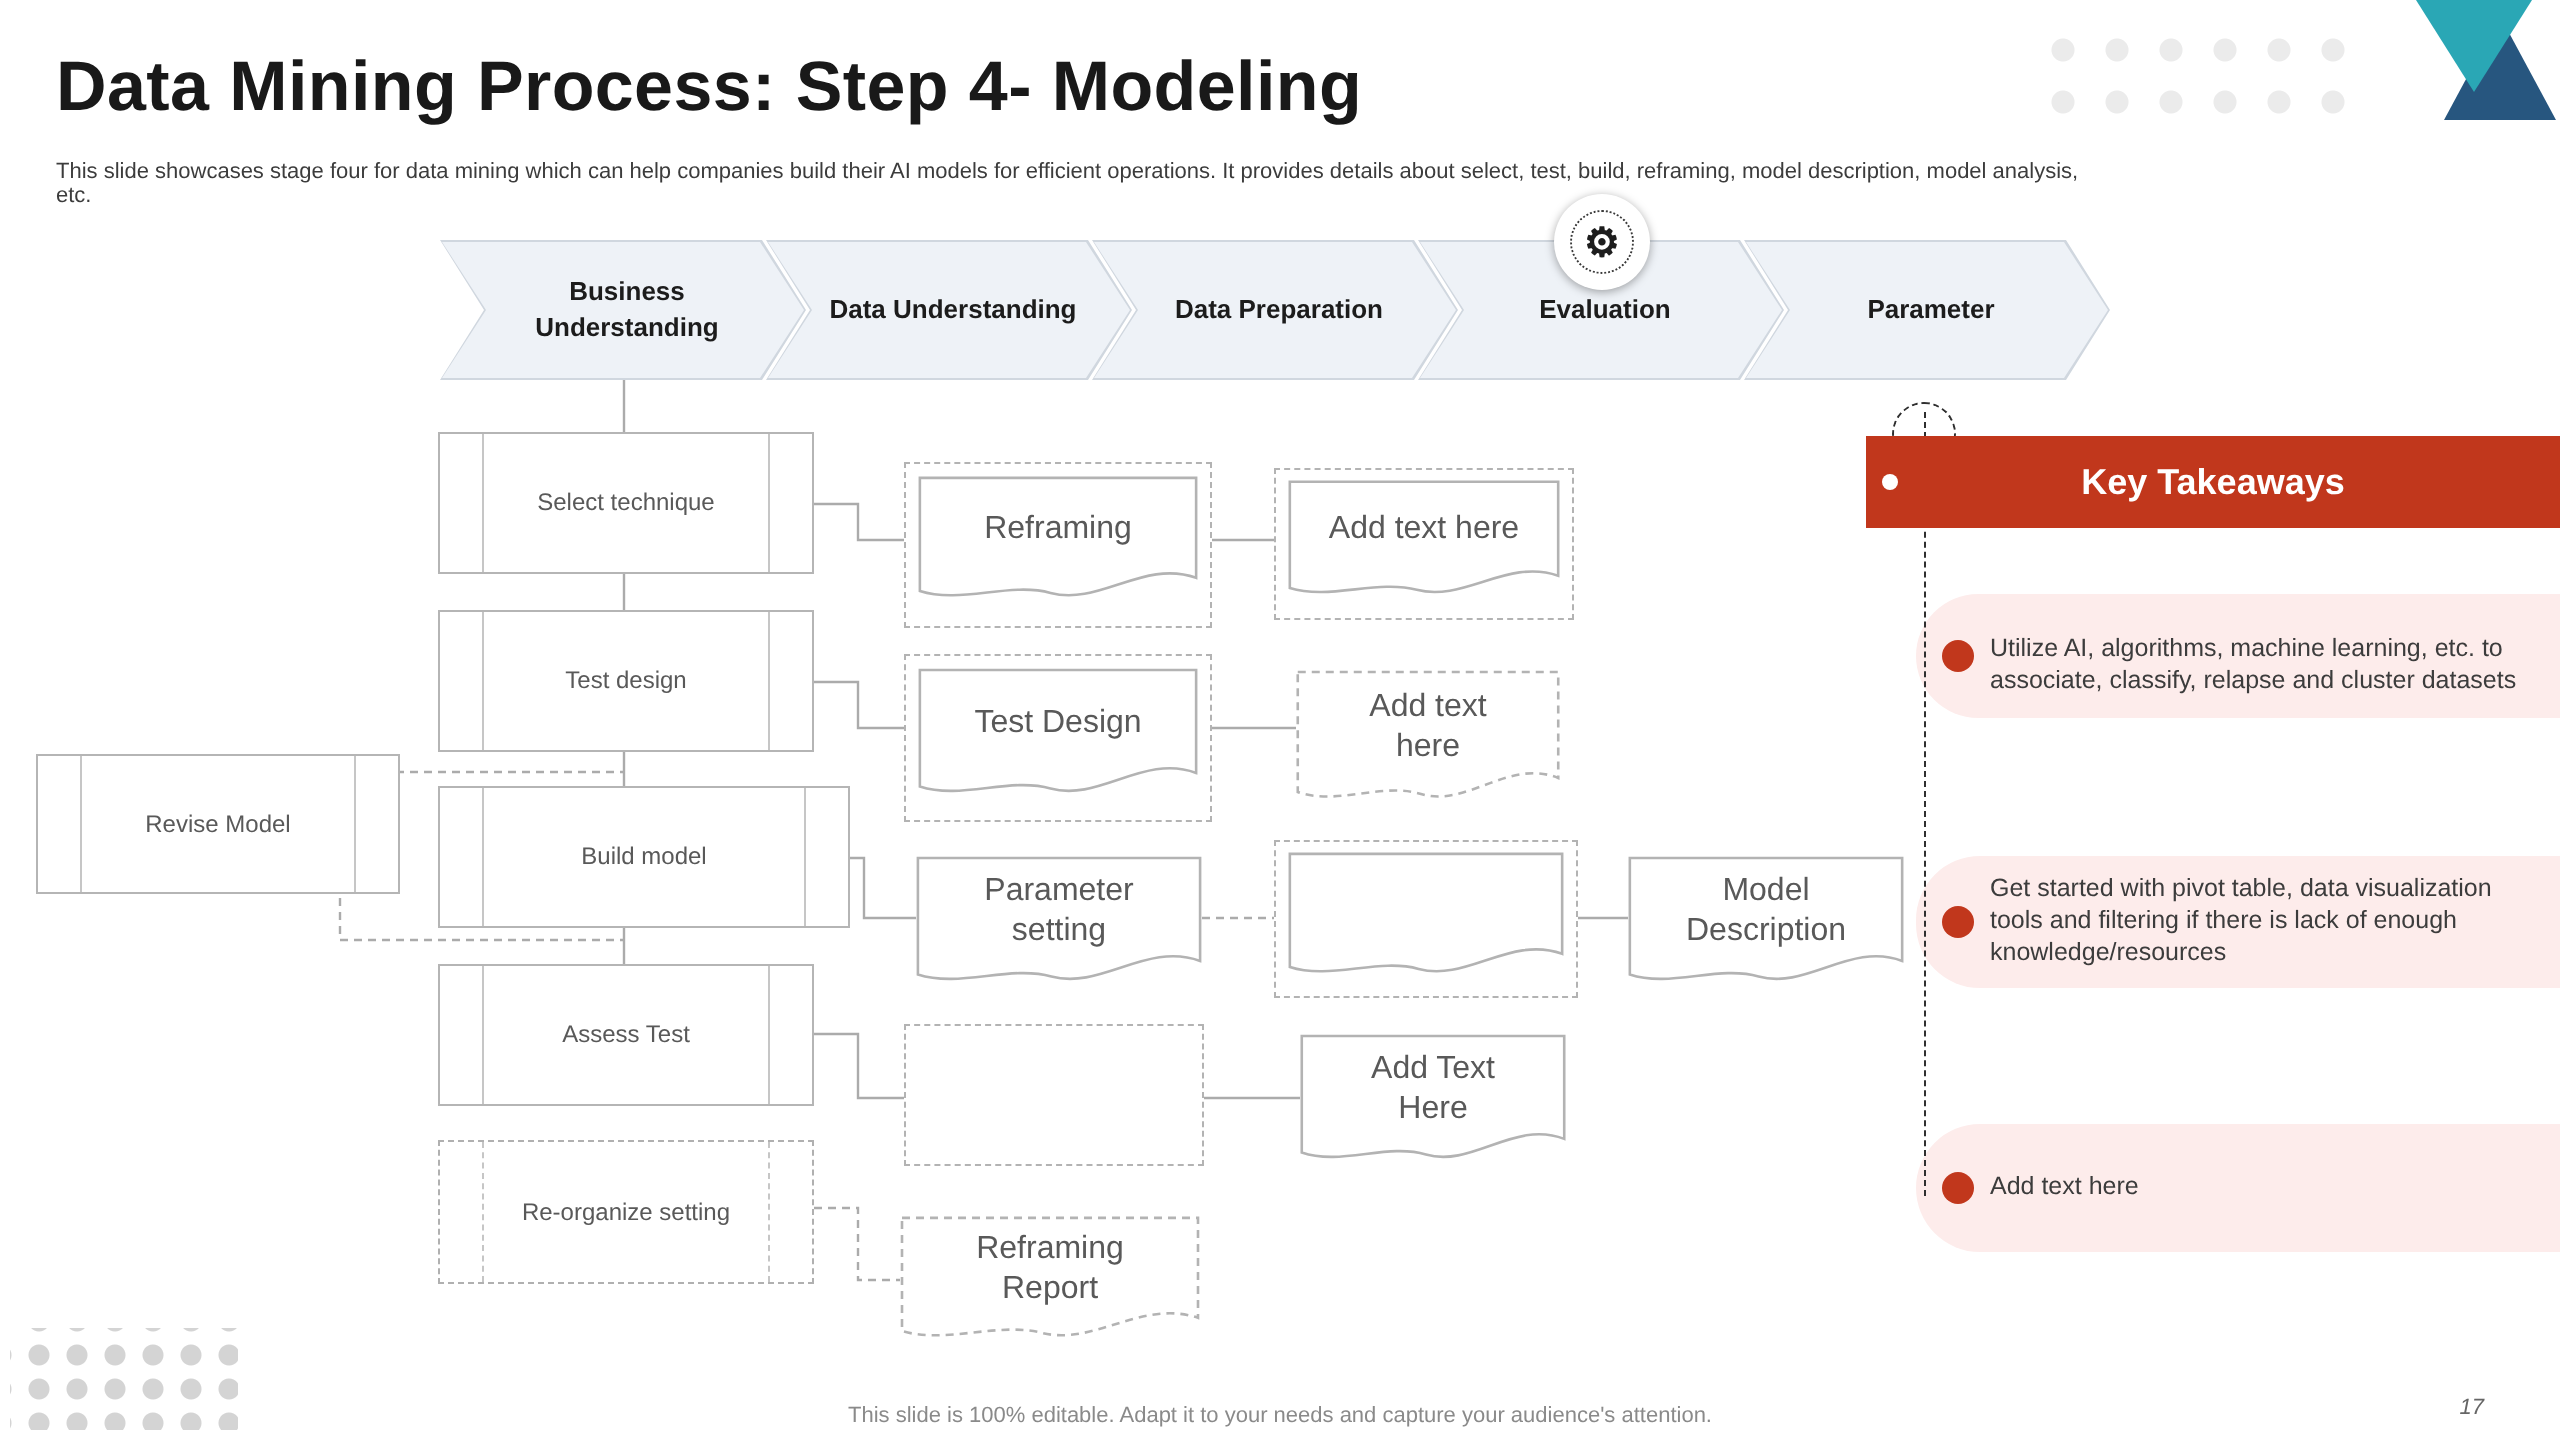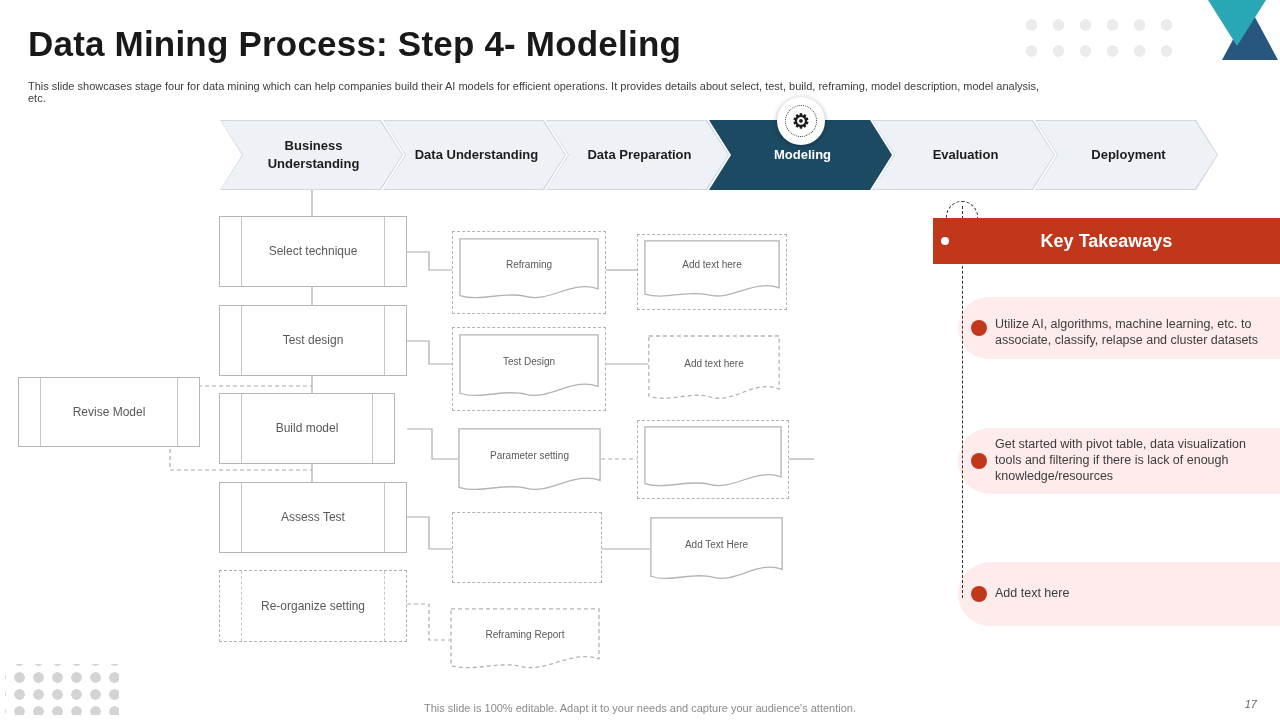--- a/index.html
+++ b/index.html
@@ -31,42 +31,42 @@
   
   .pbox { position:absolute; background:#fff; border:1px solid #b5b5b5; display:flex; align-items:center; justify-content:center; text-align:center; font-size:12px; color:#595959; line-height:1.25; z-index:1; padding:0 28px; }
   .pbox::before { content:""; position:absolute; top:0; bottom:0; left:21px; border-left:1px solid #c6c6c6; }
   .pbox::after  { content:""; position:absolute; top:0; bottom:0; right:21px; border-left:1px solid #c6c6c6; }
   .pbox.dashed { border-style:dashed; border-color:#b0b0b0; }
   .pbox.dashed::before, .pbox.dashed::after { border-left-style:dashed; }
 
   
   .doc { position:absolute; z-index:1; }
   .doc svg { position:absolute; inset:0; width:100%; height:100%; overflow:visible; }
-  .doc .doc-label { position:absolute; left:4px; right:4px; top:0; bottom:12px; display:flex; align-items:center; justify-content:center; text-align:center; font-size:10px; color:#595959; line-height:1.25; }
+  .doc .doc-label { position:absolute; left:4px; right:4px; top:0; bottom:12px; display:flex; align-items:center; justify-content:center; text-align:center; font-size:16px; color:#595959; line-height:1.25; }
   .dpath { fill:#fff; stroke:#b3b3b3; stroke-width:1.3; vector-effect:non-scaling-stroke; }
   .doc.dashedline .dpath { stroke-dasharray:4,3; fill:#fff; }
   .dashwrap { position:absolute; border:1px dashed #b3b3b3; z-index:0; }
 
   
   .kt-banner { position:absolute; left:933px; top:218px; width:347px; height:46px; background:#c1371c; display:flex; align-items:center; justify-content:center; color:#fff; font-weight:bold; font-size:18px; z-index:3; }
   .kt-banner-dot { position:absolute; left:941px; top:237px; width:8px; height:8px; border-radius:50%; background:#fff; z-index:4; }
   .kt-loop { position:absolute; left:946px; top:201px; width:32px; height:32px; border:1.5px dashed #2f2f2f; border-radius:50%; z-index:1; }
   .kt-vline { position:absolute; left:962px; top:206px; height:392px; width:0; border-left:1.5px dashed #2f2f2f; z-index:2; }
   .kt-row { position:absolute; left:958px; width:322px; background:#fdeceb; border-radius:32px 0 0 32px; z-index:1; }
   .kt-dot { position:absolute; left:971px; width:16px; height:16px; border-radius:50%; background:#c1371c; z-index:3; }
   .kt-text { position:absolute; left:995px; width:276px; font-size:12.5px; color:#3c3c3c; line-height:1.26; display:flex; align-items:center; z-index:3; }
 
   
   .dots-tr { position:absolute; left:1013px; top:5px; width:160px; height:52px; background-image:radial-gradient(circle, #ebebeb 5.5px, transparent 6px); background-size:27px 26px; background-position:5px 7px; background-repeat:repeat; }
   .dots-bl { position:absolute; left:5px; top:664px; width:114px; height:51px; background-image:radial-gradient(circle, #d4d4d4 5px, transparent 5.5px); background-size:19px 17px; background-position:5px 5px; background-repeat:repeat; }
   .logo { position:absolute; right:0; top:0; width:80px; height:64px; }
 
   
   .footer-note { position:absolute; left:0; right:0; top:702px; text-align:center; font-size:11px; color:#8a8a8a; }
-  .page-num { position:absolute; right:23px; top:698px; font-size:11px; color:#666;font-style:italic; }
+  .page-num { position:absolute; right:38px; top:698px; font-size:11px; color:#666;font-style:italic; }
 </style>
 </head>
 <body>
 
 <div class="slide">
 
   <div class="title">Data Mining Process: Step 4- Modeling</div>
   <div class="subtitle">This slide showcases stage four for data mining which can help companies build their AI models for efficient operations. It provides details about select, test, build, reframing, model description, model analysis, etc.</div>
 
   <div class="dots-tr"></div>
@@ -85,34 +85,29 @@
     <div class="chev">
       <div class="shape"></div>
         <div class="fill"></div>
       <div class="label">Data Understanding</div>
     </div>
     <div class="chev">
       <div class="shape"></div>
         <div class="fill"></div>
       <div class="label">Data Preparation</div>
     </div>
-    <div class="chev active">
-      <div class="shape"></div>
-        <div class="fill"></div>
-      <div class="label">Modeling</div>
-    </div>
     <div class="chev">
       <div class="shape"></div>
         <div class="fill"></div>
       <div class="label">Evaluation</div>
     </div>
     <div class="chev">
       <div class="shape"></div>
         <div class="fill"></div>
-      <div class="label">Deployment</div>
+      <div class="label">Parameter</div>
     </div>
   </div>
   <div class="gear">⚙</div>
 
   <svg class="connectors" width="1280" height="720" viewBox="0 0 1280 720">
     <g fill="none" stroke="#ababab" stroke-width="1.2">
       <path d="M312,190 V216"></path>
       <path d="M312,287 V305"></path>
       <path d="M312,376 V393"></path>
       <path d="M312,464 V482"></path>
@@ -133,21 +128,21 @@
       <path d="M170,386 V470"></path>
     </g>
   </svg>
 
   <div class="pbox" style="left:219px;top:216px;width:188px;height:71px">
       <span>Select technique</span>
     </div>
   <div class="pbox" style="left:219px;top:305px;width:188px;height:71px">
       <span>Test design</span>
     </div>
-  <div class="pbox" style="left:219px;top:393px;width:176px;height:71px">
+  <div class="pbox" style="left:219px;top:393px;width:206px;height:71px">
       <span>Build model</span>
     </div>
   <div class="pbox" style="left:219px;top:482px;width:188px;height:71px">
       <span>Assess Test</span>
     </div>
   <div class="pbox dashed" style="left:219px;top:570px;width:188px;height:72px">
       <span>Re-organize setting</span>
     </div>
   <div class="pbox" style="left:18px;top:377px;width:182px;height:70px">
       <span>Revise Model</span>
@@ -187,20 +182,26 @@
     <svg viewBox="0 0 150 70" preserveAspectRatio="none">
         <path class="dpath" d="M1,1 H149 V54 C121,44 97,69 71,62 C49,56 23,68 1,61 Z"></path>
       </svg>
     <span class="doc-label" style="width:90px;margin:0 auto">Parameter setting</span>
   </div>
   <div class="doc" style="left:644px;top:426px;width:138px;height:66px">
     <svg viewBox="0 0 150 70" preserveAspectRatio="none">
         <path class="dpath" d="M1,1 H149 V54 C121,44 97,69 71,62 C49,56 23,68 1,61 Z"></path>
       </svg>
   </div>
+  <div class="doc" style="left:814px;top:428px;width:138px;height:68px">
+    <svg viewBox="0 0 150 70" preserveAspectRatio="none">
+        <path class="dpath" d="M1,1 H149 V54 C121,44 97,69 71,62 C49,56 23,68 1,61 Z"></path>
+      </svg>
+    <span class="doc-label" style="width:95px;margin:0 auto">Model Description</span>
+  </div>
   <div class="doc" style="left:650px;top:517px;width:133px;height:68px">
     <svg viewBox="0 0 150 70" preserveAspectRatio="none">
         <path class="dpath" d="M1,1 H149 V54 C121,44 97,69 71,62 C49,56 23,68 1,61 Z"></path>
       </svg>
     <span class="doc-label" style="width:80px;margin:0 auto">Add Text Here</span>
   </div>
   <div class="doc dashedline" style="left:450px;top:608px;width:150px;height:66px">
     <svg viewBox="0 0 150 70" preserveAspectRatio="none">
         <path class="dpath" d="M1,1 H149 V54 C121,44 97,69 71,62 C49,56 23,68 1,61 Z"></path>
       </svg>

